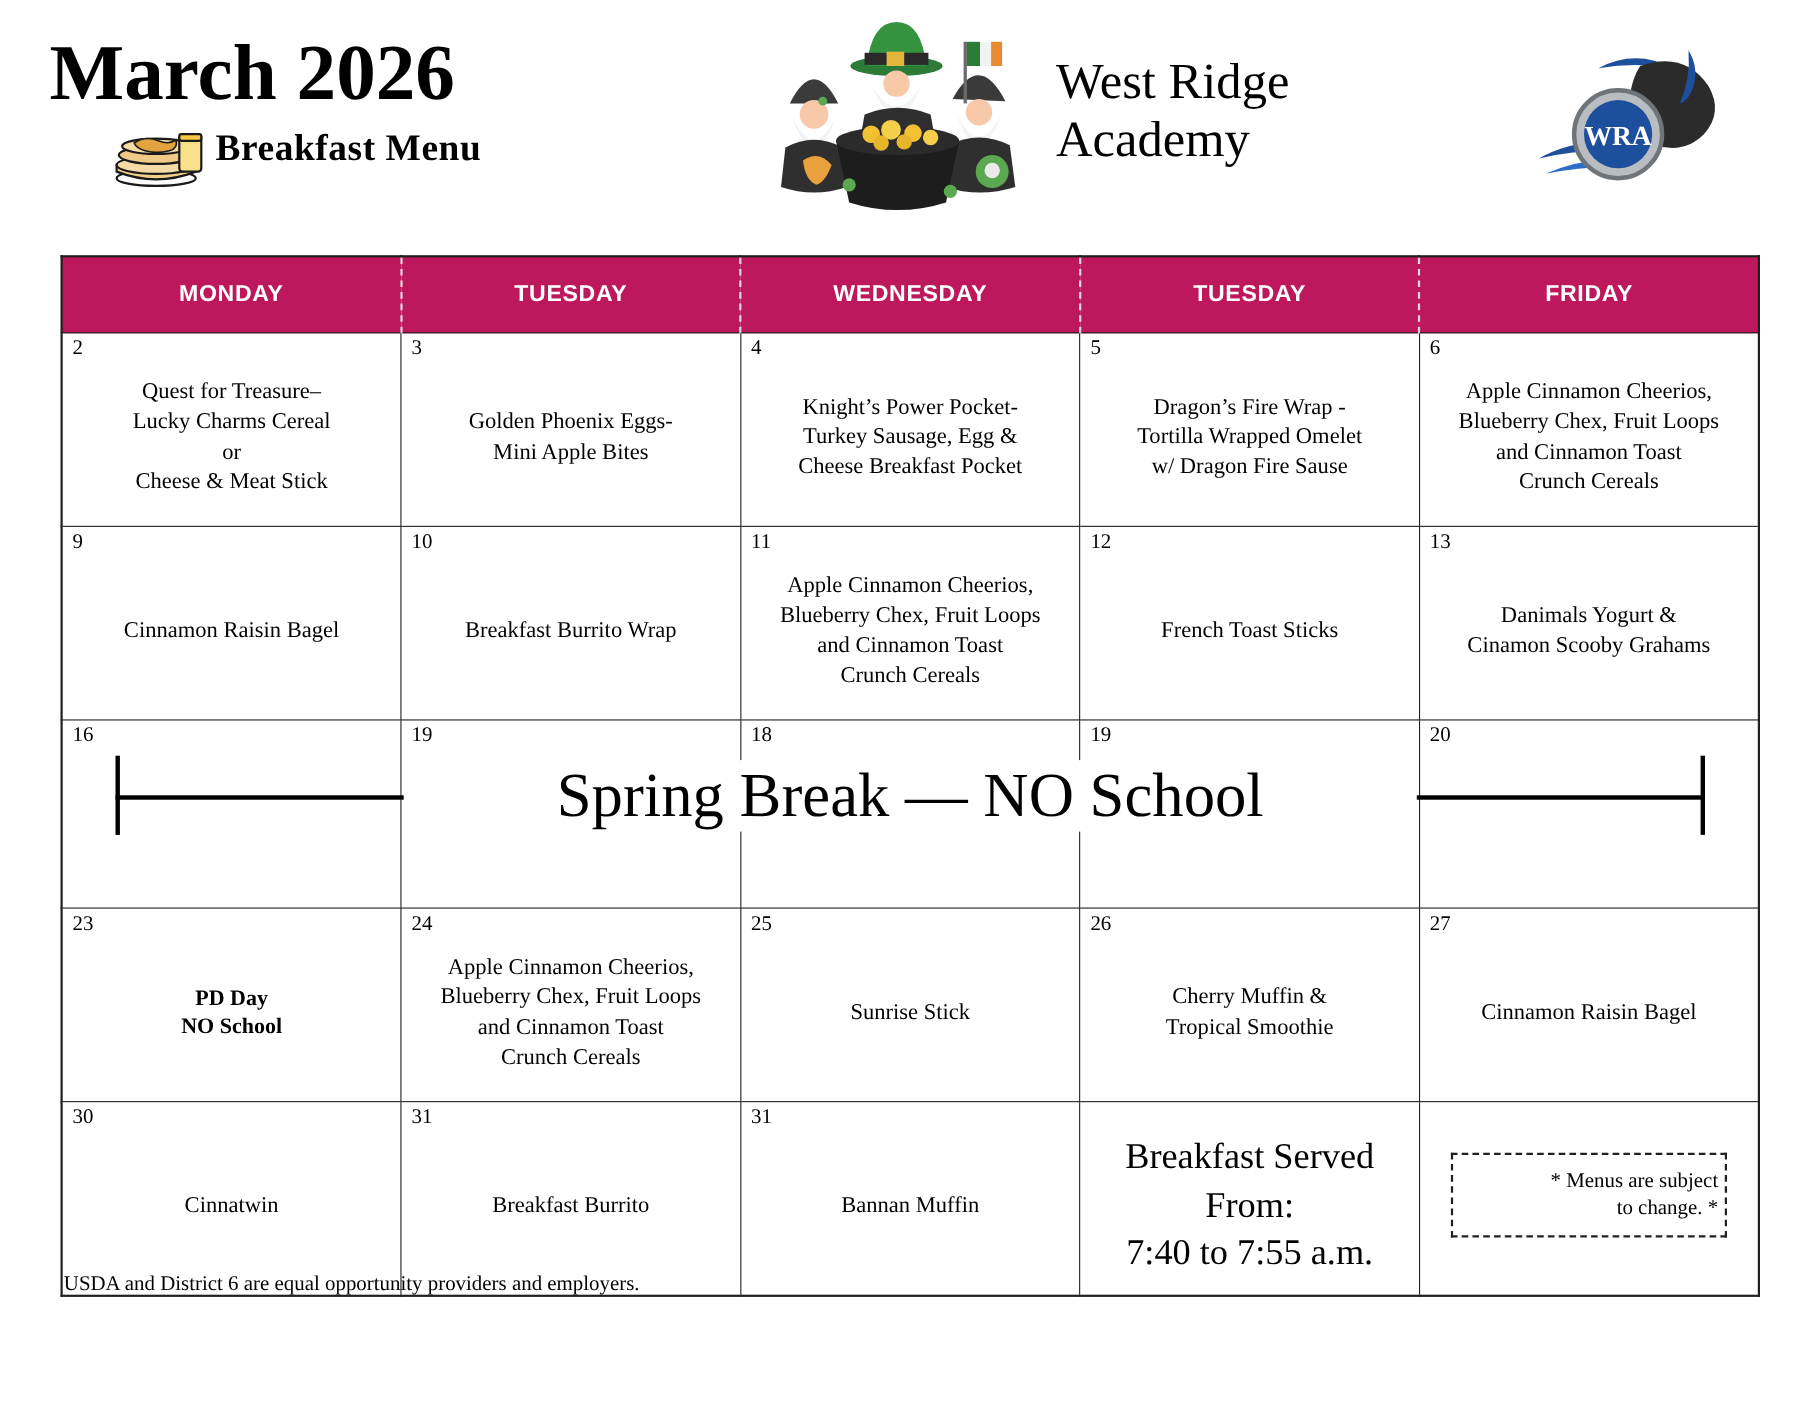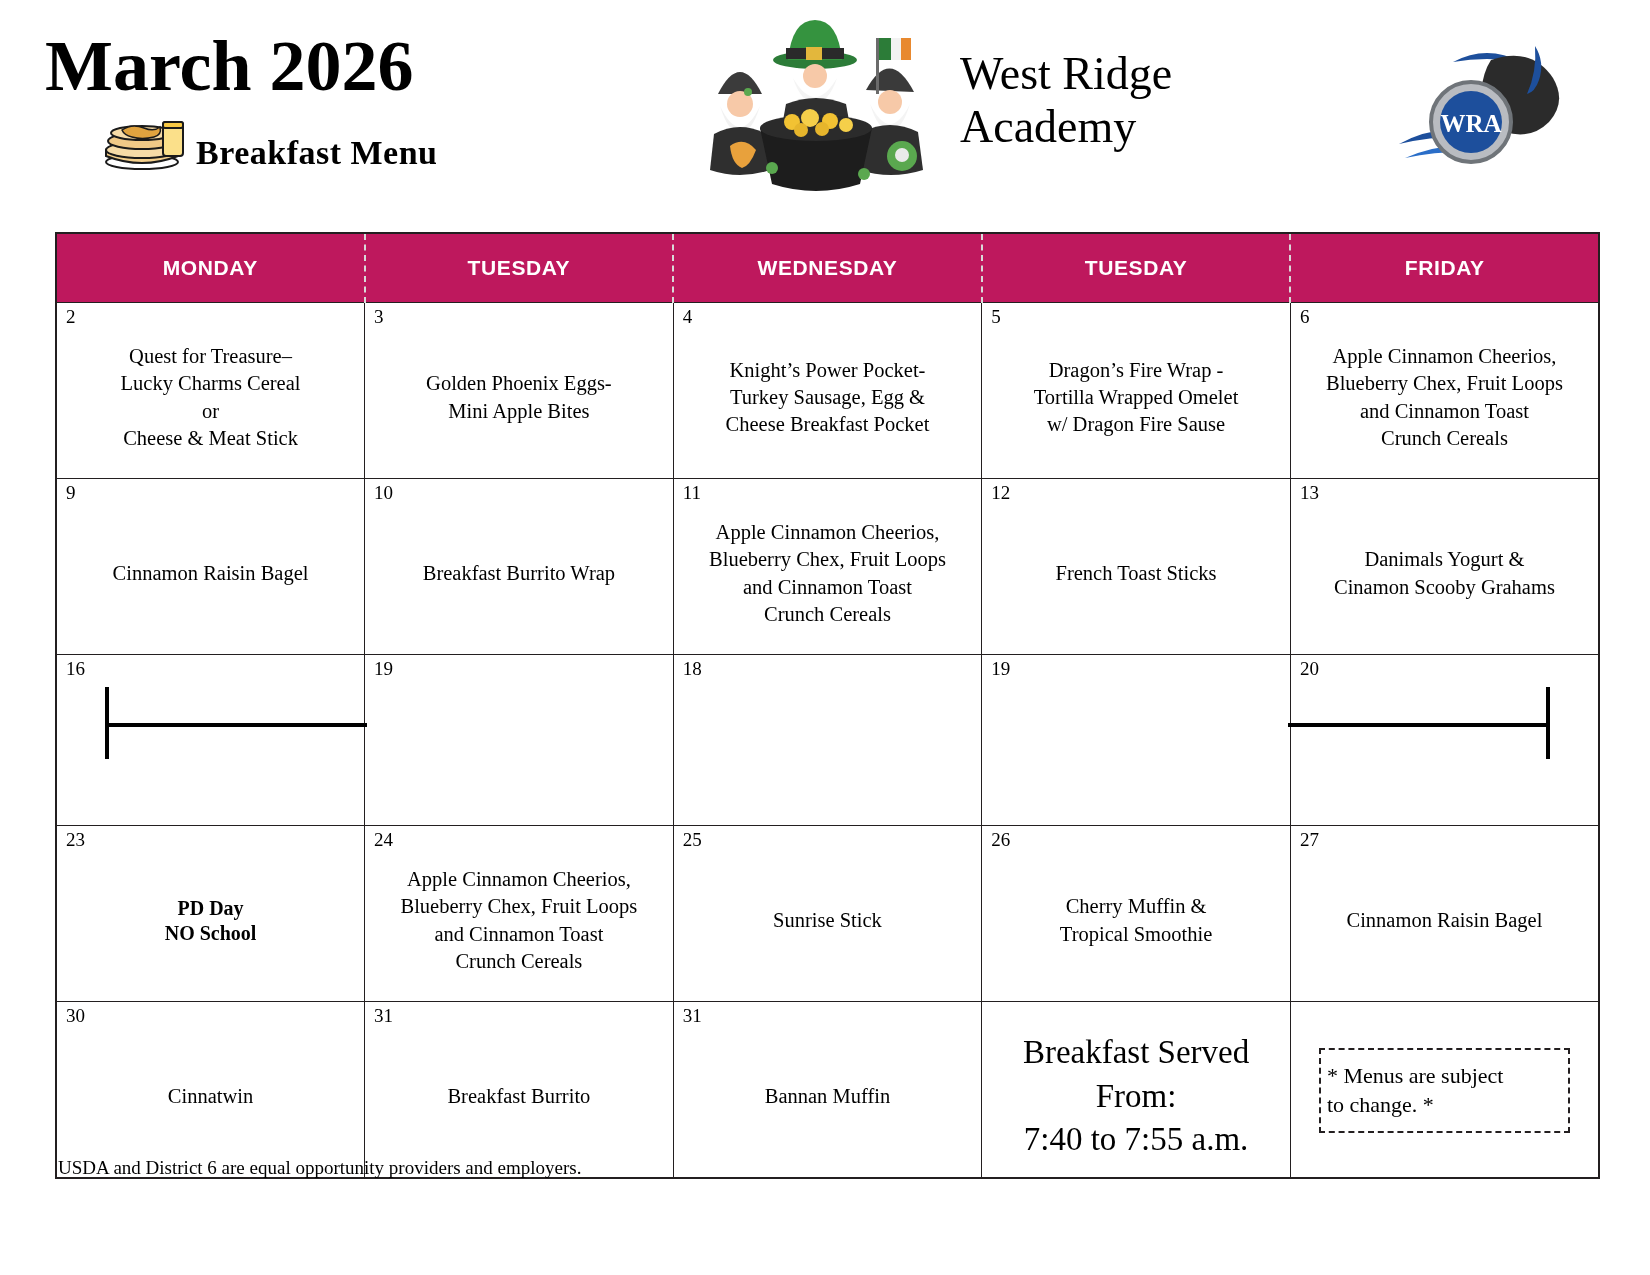--- a/index.html
+++ b/index.html
@@ -36,21 +36,21 @@
   .month-title {
     font-family: "Liberation Serif", serif;
     font-weight: bold;
     font-size: 72px;
     line-height: 1;
     letter-spacing: 0px;
     margin: 0;
   }
   .subtitle-row {
     display: flex;
-    align-items: flex-end;
+    align-items: flex-start;
     margin-top: 14px;
     padding-left: 55px;
   }
   .pancake-icon {
     width: 90px;
     height: 56px;
     position: relative;
     margin-right: 6px;
     flex: none;
   }
@@ -201,22 +201,22 @@
     font-size: 33px;
     line-height: 1.33;
     text-align: center;
     font-family: "Liberation Serif", serif;
   }
   
   .dashed-box {
     border: 2px dashed #231f20;
     margin: 46px 28px 0 28px;
     padding: 12px 6px;
-    text-align: left;
-    font-size: 22px;
+    text-align: right;
+    font-size: 19px;
     line-height: 1.3;
     font-family: "Liberation Serif", serif;
   }
 
   .footer-note {
     position: absolute;
     left: 58px;
     top: 1157px;
     font-size: 19px;
     font-family: "Liberation Serif", serif;
@@ -447,19 +447,20 @@
           <div class="dashed-box">* Menus are subject<br>to change. *</div>
         </td>
       </tr>
     </tbody>
   </table>
 
   <div class="spring-overlay" style="top:637px; height:172px;">
     <div class="spring-wrap">
       <div class="brk-cap left"></div>
       <div class="brk-line left"></div>
+      <div class="spring-text">Spring Break — NO School</div>
       <div class="brk-line right"></div>
       <div class="brk-cap right"></div>
     </div>
   </div>
 
   <div class="footer-note">USDA and District 6 are equal opportunity providers and employers.</div>
 </div>
 
 </body></html>

